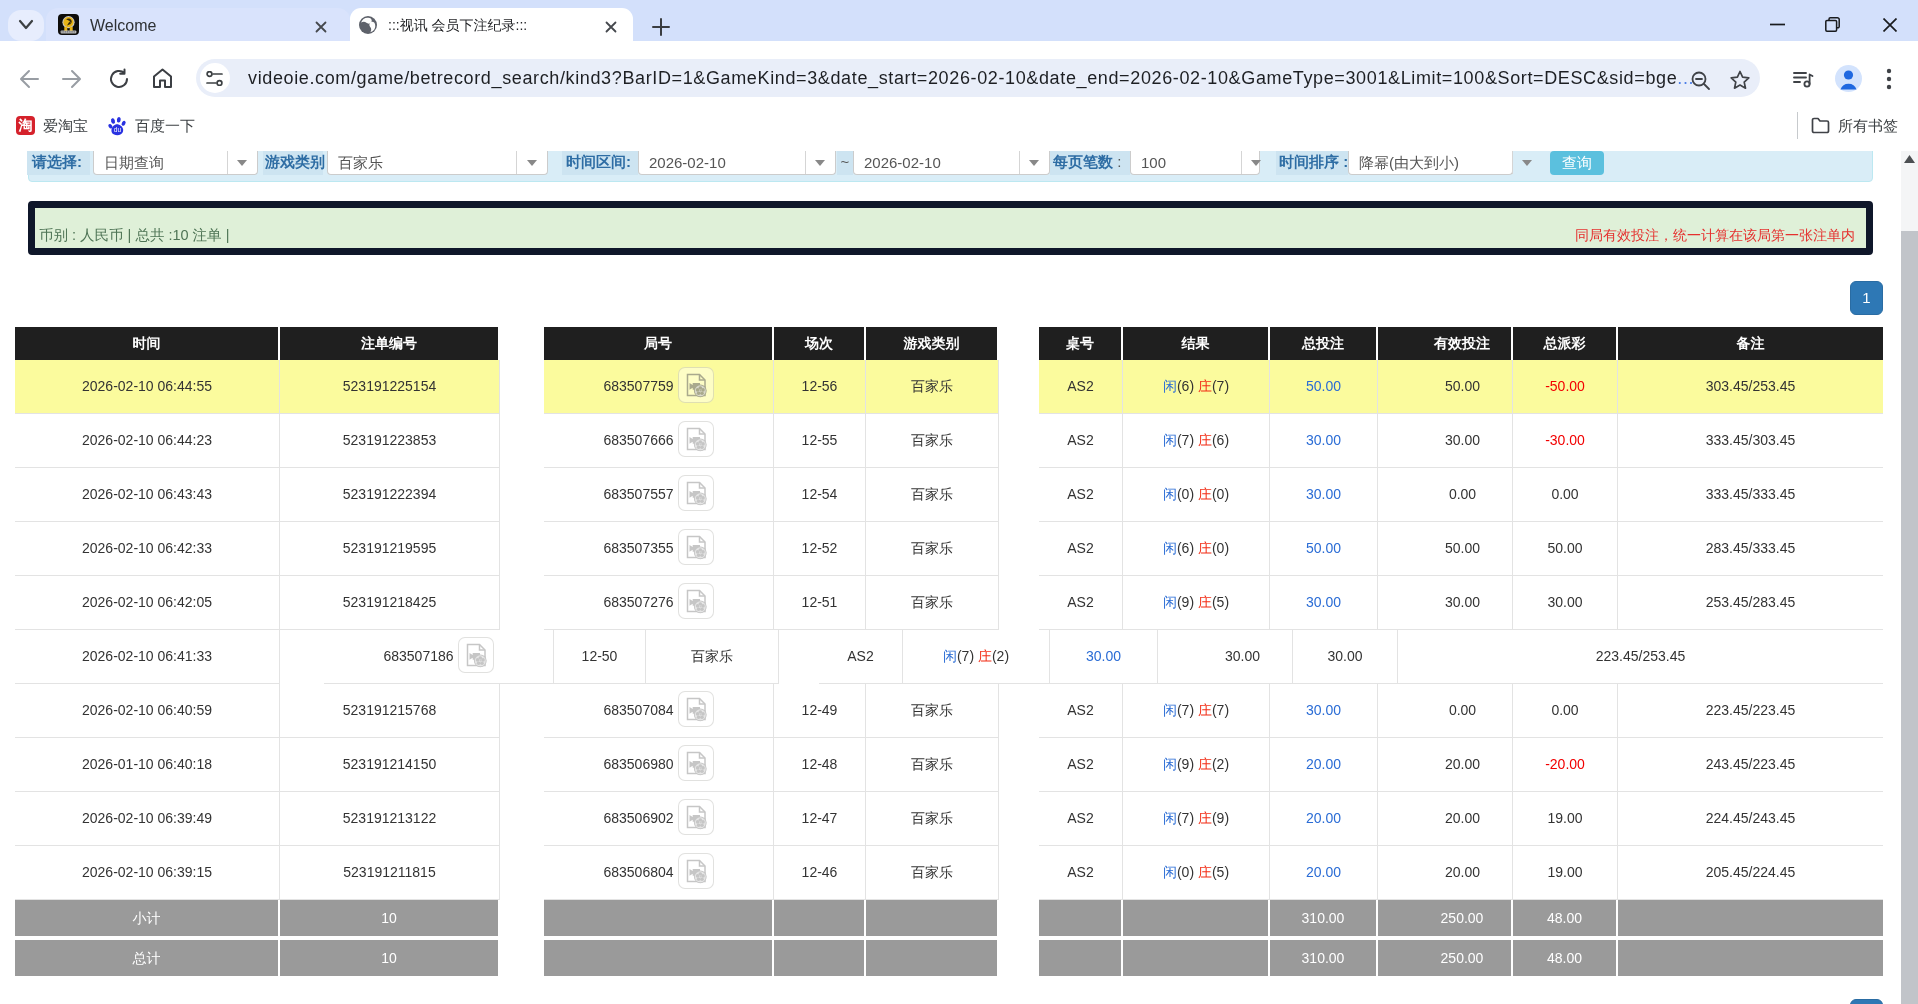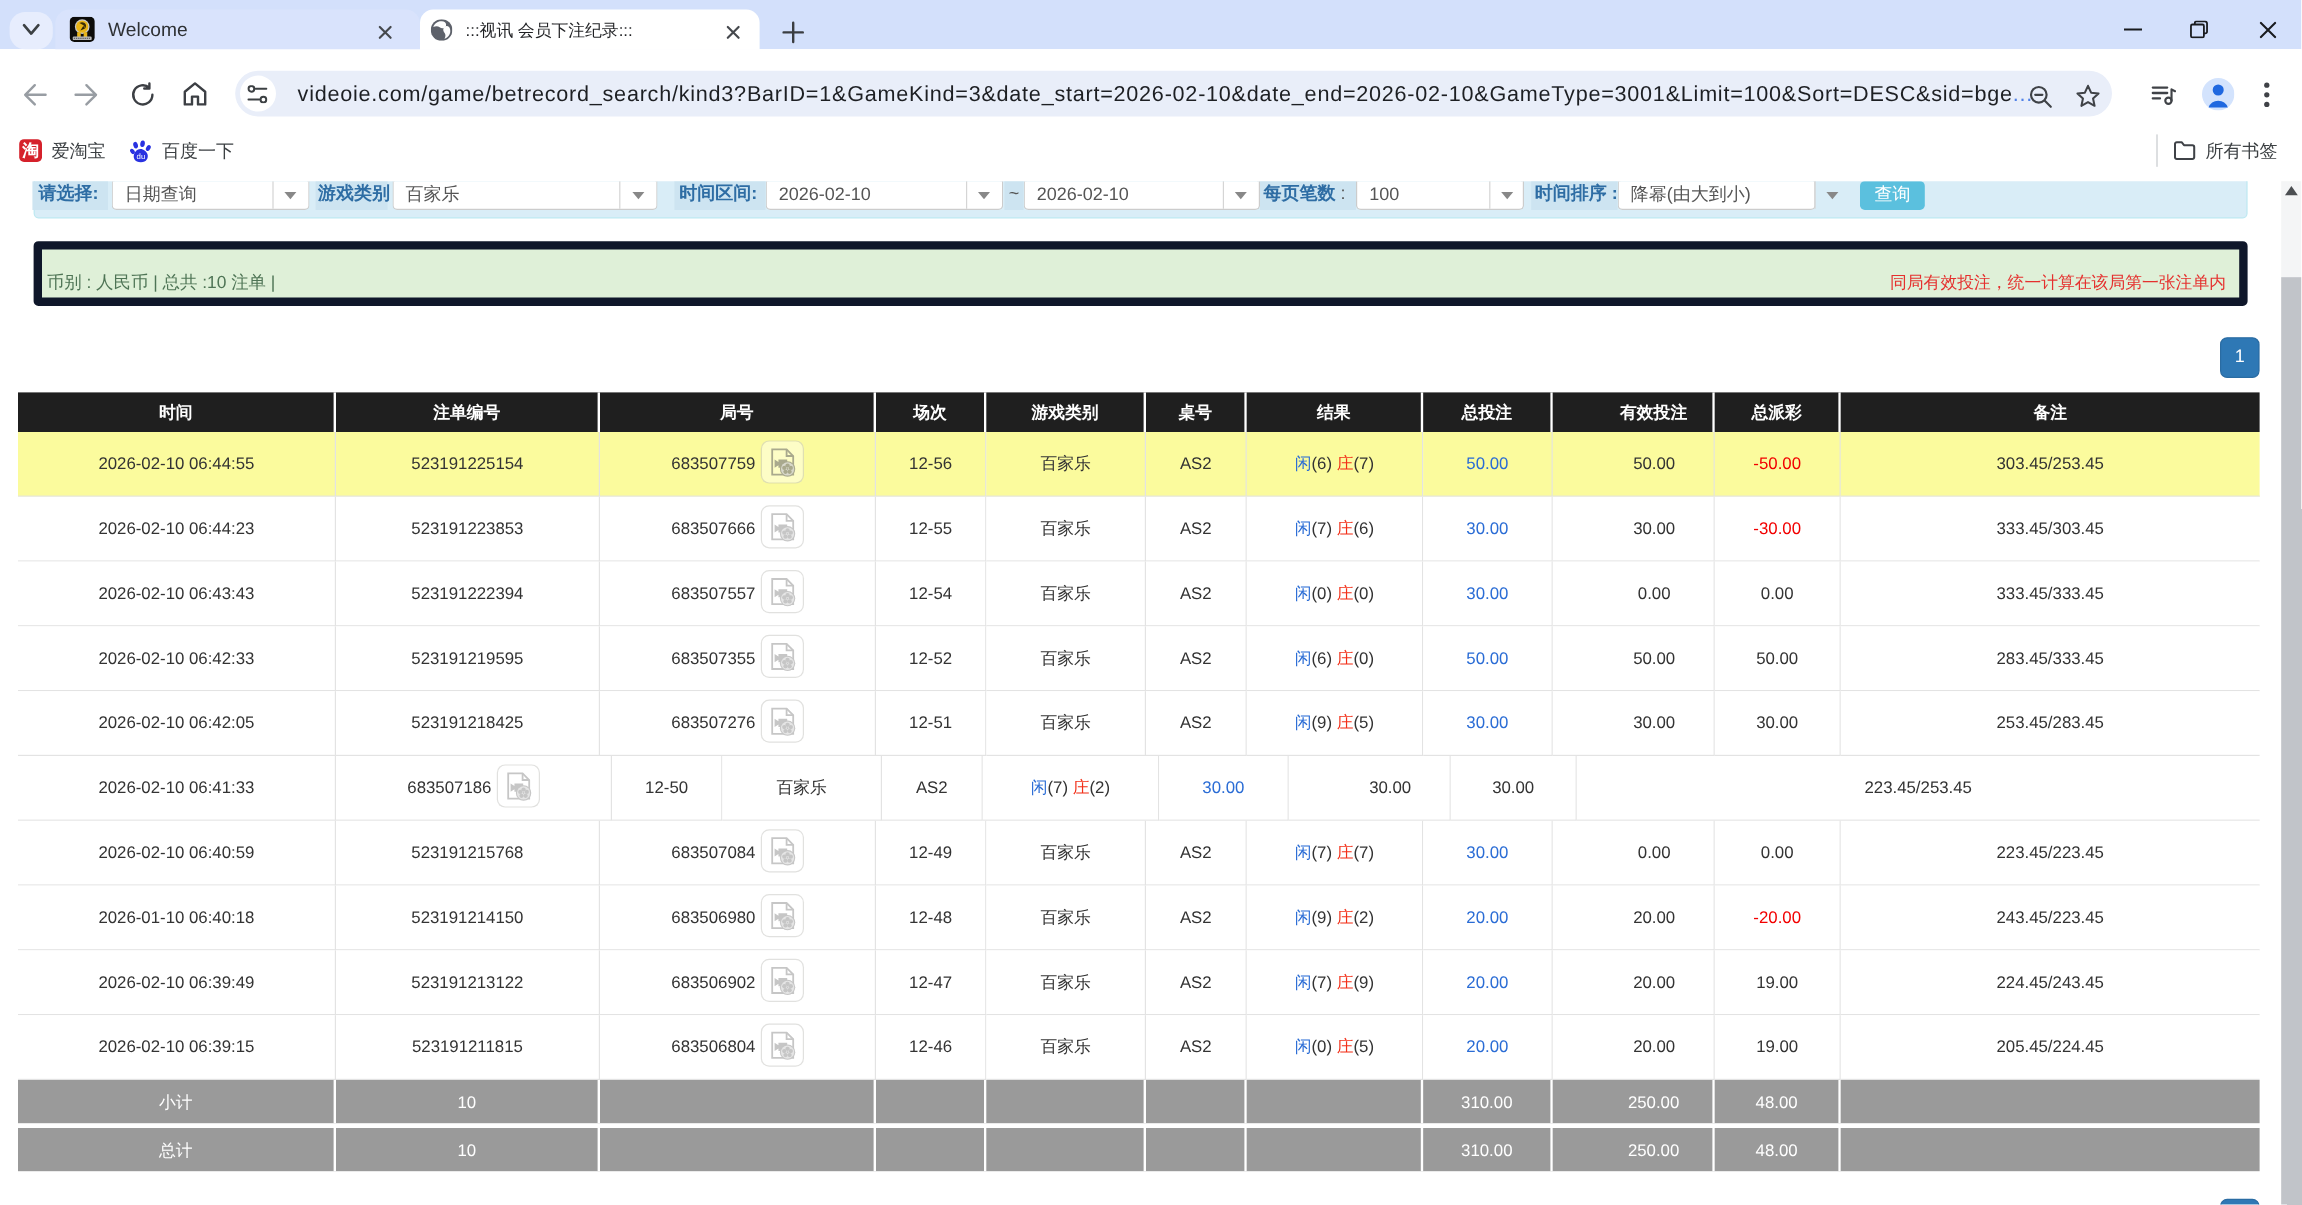--- a/index.html
+++ b/index.html
@@ -31,22 +31,22 @@
 .pagebtn { position:absolute; width:33px; height:34px; background:#2e78b5; border:1px solid #2a6ca3; border-radius:6px; color:#fff; font-size:15px; text-align:center; line-height:32px; }
 #tbl { position:absolute; left:15px; top:176px; width:1868px; }
 .trow { display:flex; }
 .hc { background:#1f1f1f; color:#fff; font-weight:bold; font-size:14px; text-align:center; line-height:33px; height:33px; border-right:2px solid #fff; }
 .hc:last-child { border-right:none; }
 .bc { background:#fff; font-size:14px; color:#333; text-align:center; height:54px; line-height:53px; border-right:1px solid #e3e3e3; border-bottom:1px solid #e3e3e3; white-space:nowrap; }
 .bc:last-child { border-right:none; }
 .yellow .bc { background:#fbfb9d; }
 .fc { background:#9a9a9a; color:#fff; font-size:14px; text-align:center; height:36px; line-height:36px; border-right:2px solid #fff; }
 .fc:last-child { border-right:none; }
-.c1{width:265px;} .c2{width:220px;} .c3{width:230px;} .c4{width:92px;} .c5{width:133px;}
-.c6{width:84px;} .c7{width:147px;} .c8{width:108px;} .c9{width:135px;padding-left:35px;} .c10{width:105px;} .c11{width:371px; flex:1;}
+.c1{width:265px;} .c2{width:220px;} .c3{width:230px;margin-left:44px;} .c4{width:92px;} .c5{width:133px;}
+.c6{width:84px;margin-left:40px;} .c7{width:147px;} .c8{width:108px;} .c9{width:135px;padding-left:35px;} .c10{width:105px;} .c11{width:371px; flex:1;}
 .blue { color:#2a6cd5; }
 .red { color:#f20000; }
 .xian { color:#2a6cd5; }
 .zhuang { color:#f22e17; }
 .vicon { display:inline-block; vertical-align:middle; width:36px; height:36px; border-radius:7px; background:rgba(255,255,255,0.5); border:1px solid rgba(120,120,110,0.22); margin-left:4px; position:relative; top:-2px; color:#c6c6c6; }
 .yellow .vicon { color:#a9a98d; background:rgba(255,255,255,0.42); }
 #sbar { position:absolute; left:1901px; top:151px; width:17px; height:853px; background:#f4f5f6; }
 #sthumb { position:absolute; left:1901px; top:231px; width:17px; height:773px; background:#c1c4c9; }
 </style>
 </head>
@@ -183,21 +183,21 @@
           <div class="fldsep" style="left:166px;"></div>
           <div class="fldarr" style="left:176px;"></div>
         </div>
       <div class="chip" style="left:837px;width:16px;text-align:center;color:#555;font-weight:normal;">~</div>
       <div class="fld" style="left:853px;width:197px;">
           <div class="fldtext">2026-02-10</div>
           <div class="fldsep" style="left:165px;"></div>
           <div class="fldarr" style="left:175px;"></div>
         </div>
       <div class="chip" style="left:1050px;width:80px;padding-left:3px;">每页笔数 <span style="font-weight:normal;color:#555;">:</span></div>
-      <div class="fld" style="left:1130px;width:140px;">
+      <div class="fld" style="left:1130px;width:130px;">
           <div class="fldtext">100</div>
           <div class="fldsep" style="left:110px;"></div>
           <div class="fldarr" style="left:120px;"></div>
         </div>
       <div class="chip" style="left:1276px;width:72px;padding-left:3px;">时间排序 :</div>
       <div class="fld" style="left:1348px;width:165px;">
           <div class="fldtext">降幂(由大到小)</div>
           <div class="fldsep" style="left:163px;"></div>
           <div class="fldarr" style="left:173px;"></div>
         </div>

